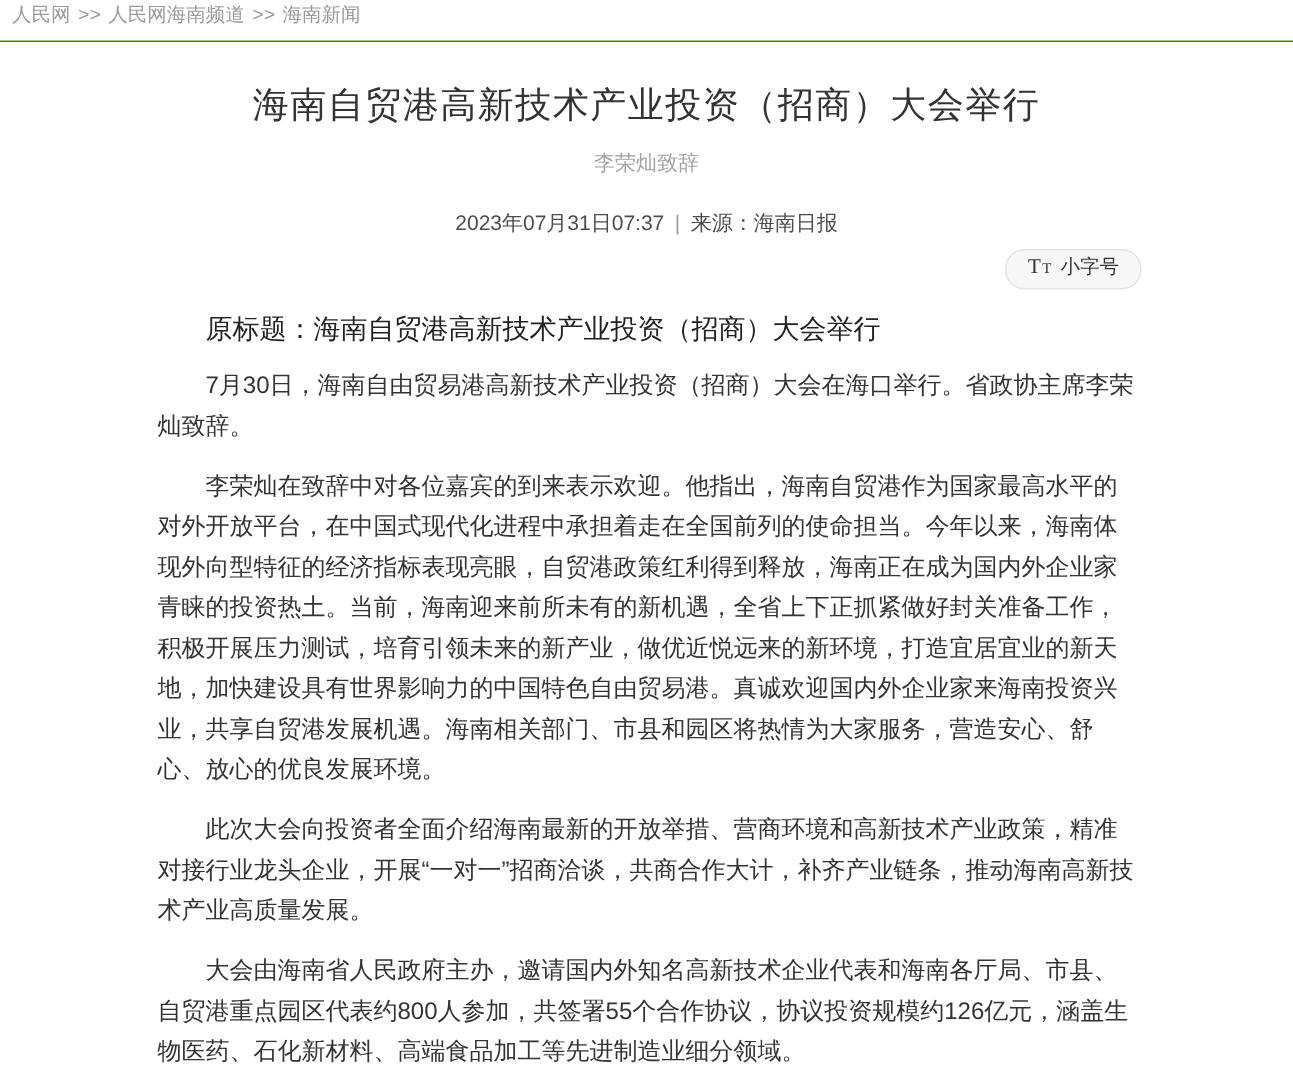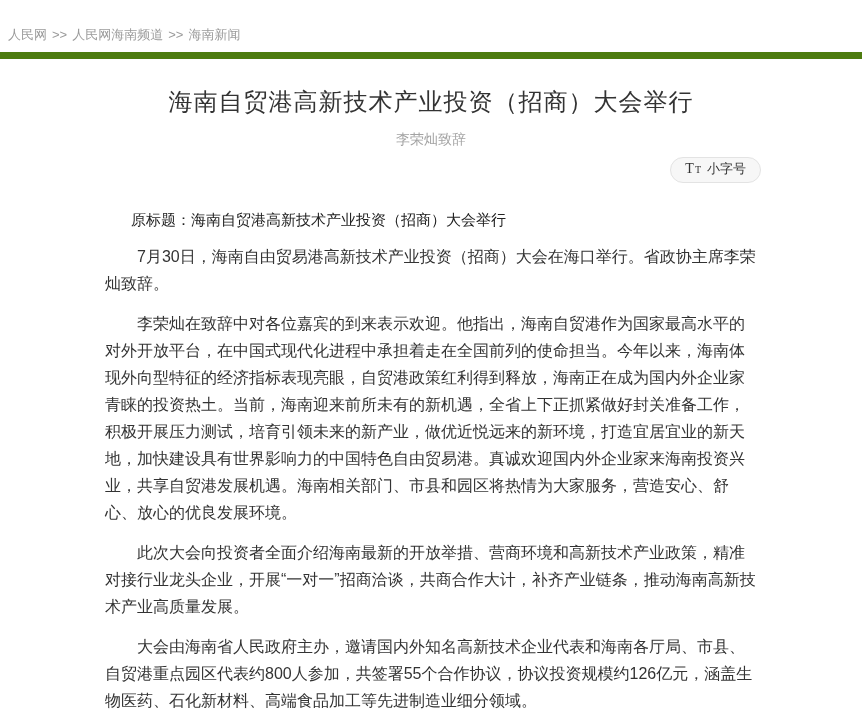--- a/index.html
+++ b/index.html
@@ -6,24 +6,24 @@
   html, body {
     margin: 0; padding: 0;
     width: 862px; height: 725px;
     background: #ffffff;
     font-family: "Liberation Sans", "DejaVu Sans", sans-serif;
     color: #333;
     overflow: hidden;
   }
   
   .breadcrumb {
-    padding: 26px 8px 8px 8px;
+    padding: 1px 8px 8px 8px;
     font-size: 13px;
     color: #9a9a9a;
-    border-bottom: 7px solid #4d7c0f;
+    border-bottom: 1px solid #4d7c0f;
   }
   .breadcrumb .bc-link {
     color: #9a9a9a;
     text-decoration: none;
     cursor: pointer;
   }
   .breadcrumb .bc-sep { margin: 0 5px; color: #9a9a9a; }
 
   
   .content { width: 660px; margin: 0 auto; }
@@ -67,23 +67,23 @@
     font-size: 13px;
     color: #333;
     cursor: pointer;
     line-height: 16px;
   }
   .fontsize-btn .t-large { font-size: 14px; font-family: "Liberation Serif", "DejaVu Serif", serif; }
   .fontsize-btn .t-small { font-size: 10px; font-family: "Liberation Serif", "DejaVu Serif", serif; margin-left: 1px; }
   .fontsize-btn .fs-label { margin-left: 6px; text-align: right; }
 
   .original-title {
-    font-size: 15px;
+    font-size: 18px;
     color: #222;
-    margin-top: 28px;
+    margin-top: 14px;
     text-indent: 2em;
   }
   .body-text p {
     font-size: 16px;
     line-height: 27px;
     margin: 13px 4px;
     text-indent: 2em;
     color: #333;
   }
 </style>
@@ -93,20 +93,23 @@
 <div class="breadcrumb">
   <a class="bc-link">人民网</a><span class="bc-sep">&gt;&gt;</span><a class="bc-link">人民网海南频道</a><span class="bc-sep">&gt;&gt;</span><a class="bc-link">海南新闻</a>
 </div>
 
 <div class="content">
 
   <h1 class="article-title">海南自贸港高新技术产业投资（招商）大会举行</h1>
 
   <div class="article-subtitle">李荣灿致辞</div>
 
+  <div class="article-meta">
+    <span>2023年07月31日07:37</span><span class="meta-sep">|</span><span>来源：</span><a class="source-link">海南日报</a>
+  </div>
 
   <div class="toolbar">
     <span class="fontsize-btn">
       <span class="t-large">T</span>
         <span class="t-small">T</span>
         <span class="fs-label">小字号</span>
     </span>
   </div>
 
   <div class="original-title">原标题：海南自贸港高新技术产业投资（招商）大会举行</div>

